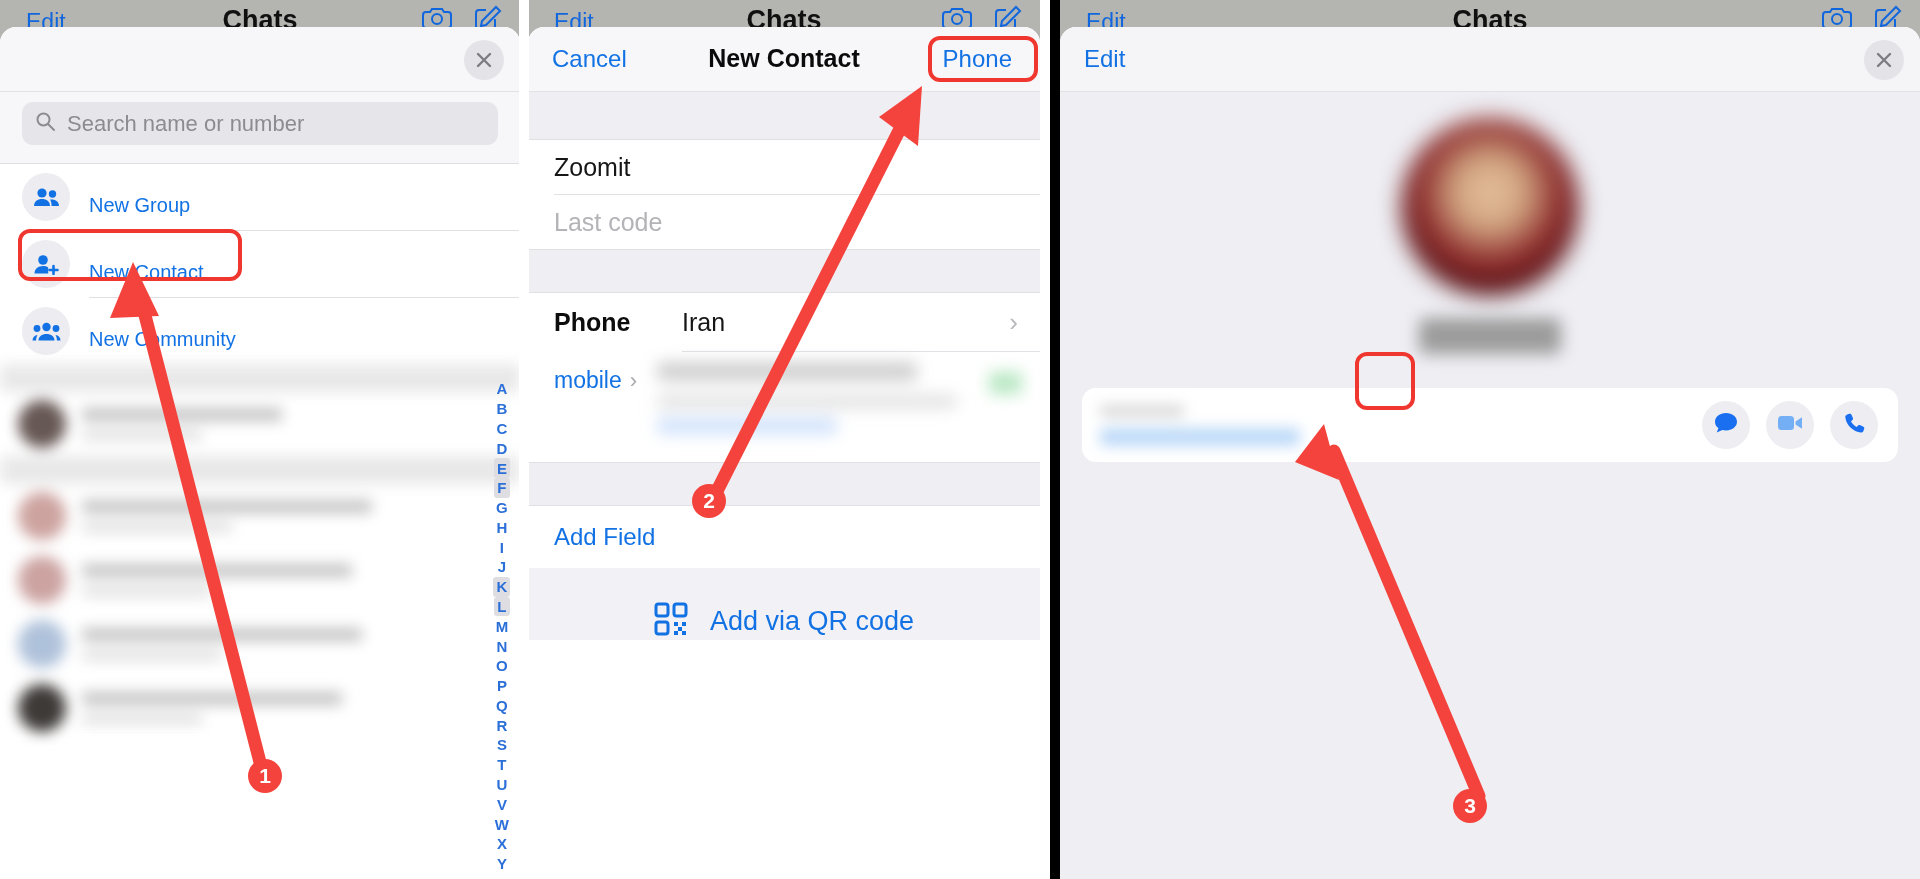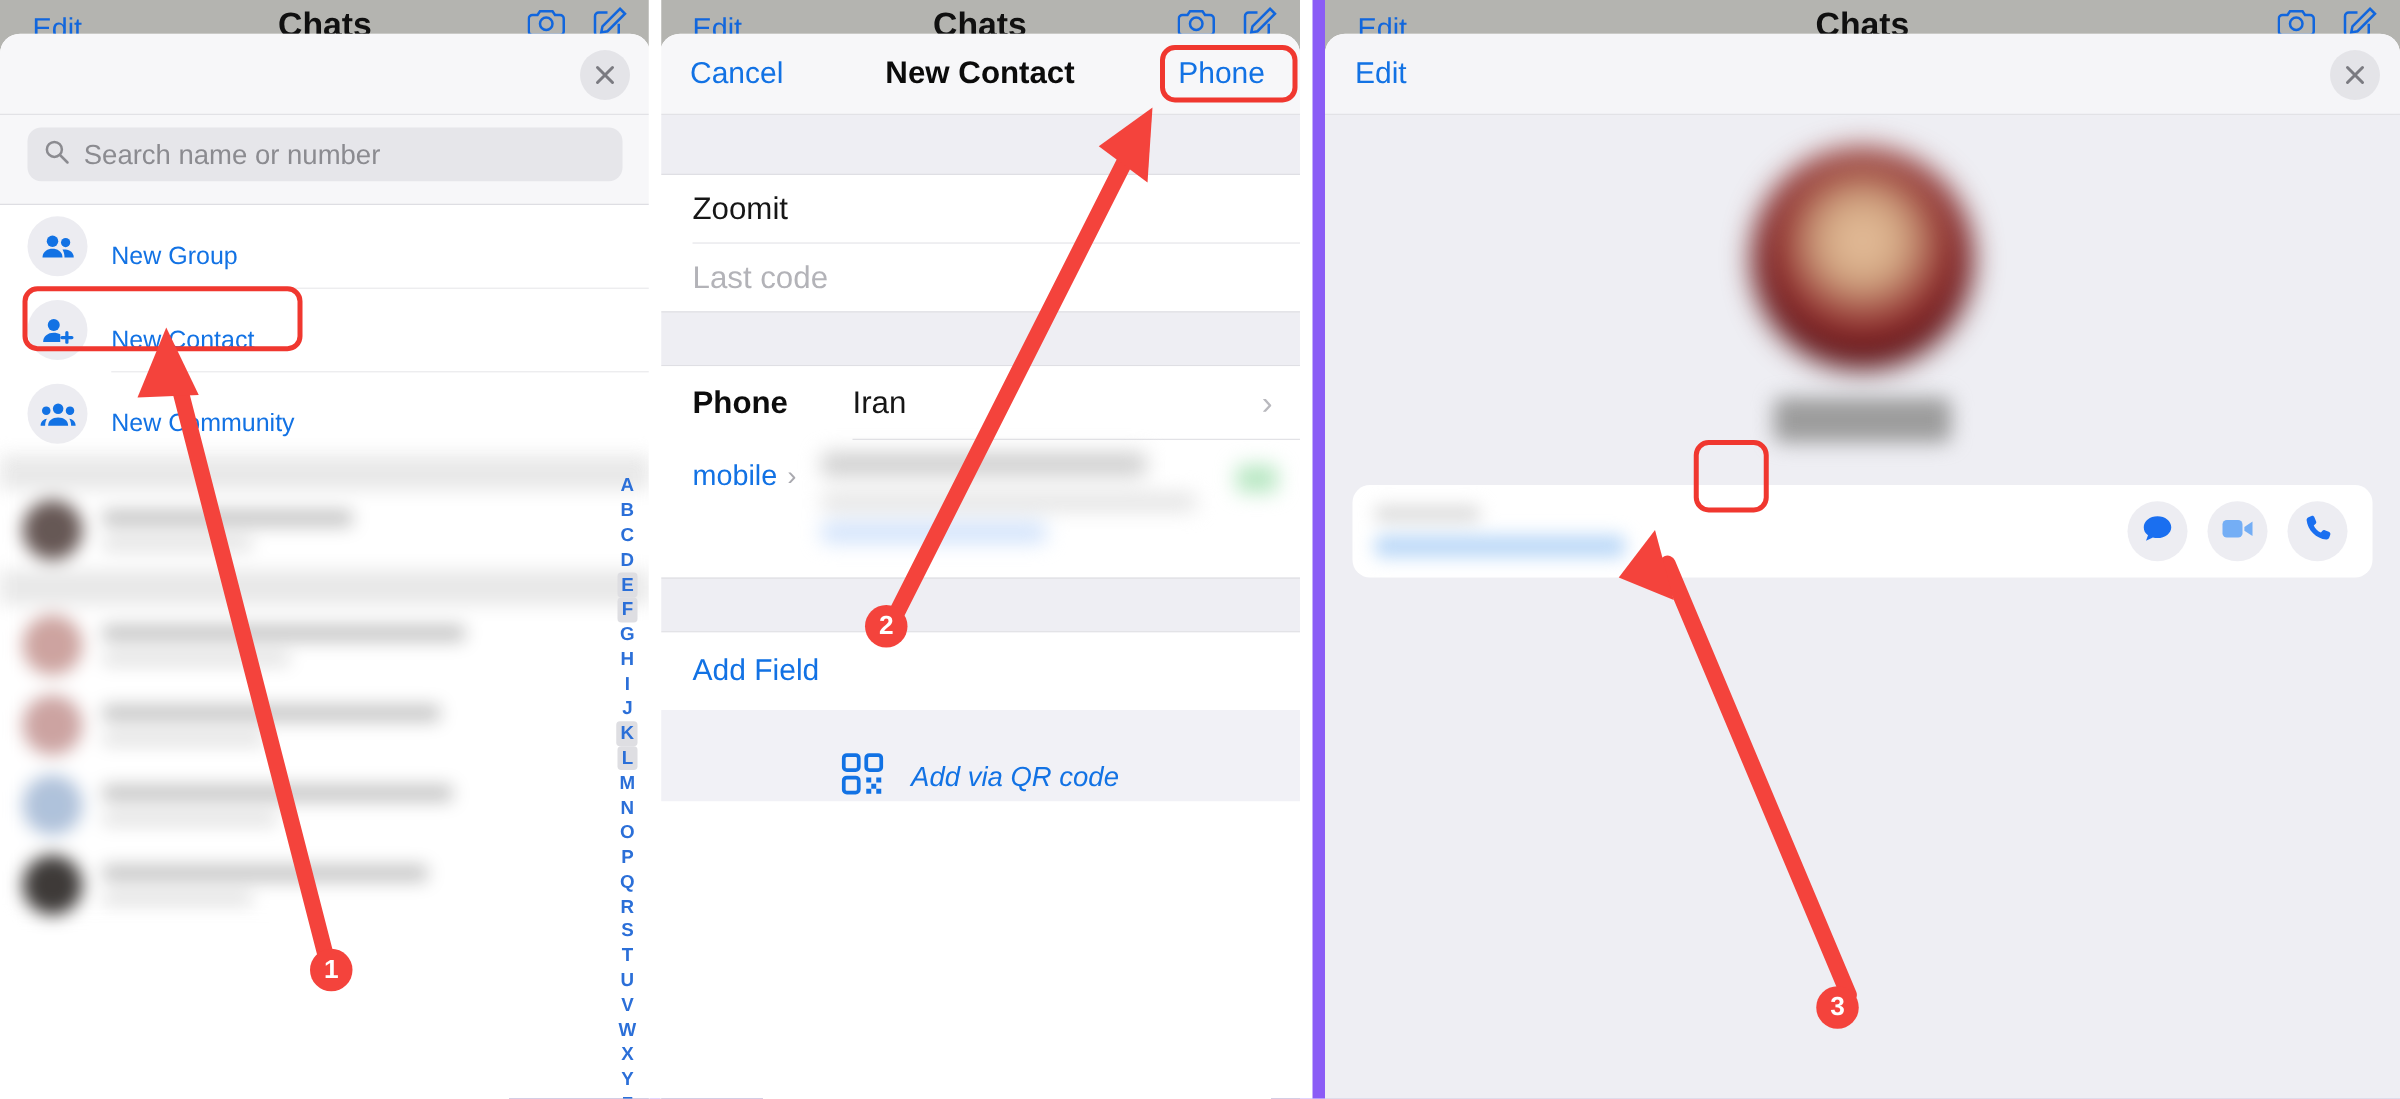--- a/index.html
+++ b/index.html
@@ -2,21 +2,21 @@
 <html><head>
 <meta charset="utf-8">
 <style>
   * { box-sizing: border-box; margin: 0; padding: 0; }
   html, body {
     width: 1920px; height: 879px;
     background: #ffffff;
     font-family: "Liberation Sans", sans-serif;
     overflow: hidden;
   }
-  .stage { position: relative; width: 1920px; height: 879px; background: #8b5cf6; }
+  .stage { position: relative; width: 1920px; height: 879px; background: #000000; }
 
   
   .panel {
     position: absolute; top: 0; height: 879px;
     background: #b4b4b0;
     overflow: hidden;
   }
   #panel-1 { left: 0;    width: 520px; }
   #panel-2 { left: 528px; width: 512px; }
   #panel-3 { left: 1060px; width: 860px; }
@@ -131,21 +131,21 @@
   .mobile-lbl .chev { font-size: 22px; color:#a9a9af; }
   .num-blur { filter: blur(8px); margin-left: 20px; width: 340px; padding-top: 4px; }
   .num-blur .nb1 { height: 19px; background:#cfcfcf; border-radius:5px; width: 260px; margin-bottom: 14px;}
   .num-blur .nb2 { height: 13px; background:#e0e0e0; border-radius:5px; width: 300px; margin-bottom: 10px;}
   .num-blur .nb3 { height: 16px; background:#cfe1fb; border-radius:5px; width: 180px; }
   .tick-blur { filter: blur(8px); width: 34px; height: 22px; background:#b7e7c2; border-radius: 4px; margin-left:auto; margin-right: 18px; margin-top: 14px;}
   .addfield-row { background:#fff; height: 62px; display:flex; align-items:center; padding-left: 26px; }
   .addfield-lbl { font-size: 24px; color:#1272e4; }
   .qr-area { background:#f1f1f6; flex:1; padding-top: 34px; }
   .qr-row { display:flex; align-items:center; justify-content:center; gap: 22px; }
-  .qr-lbl { font-size: 22px; color:#1272e4;font-style:italic; }
+  .qr-lbl { font-size: 27px; color:#1272e4; }
 
   
   .card-body { background:#eeeef3; height: 100%; padding-top: 26px; }
   .avatar-blur {
     width: 178px; height: 178px; border-radius: 50%;
     margin: 0 auto;
     background: radial-gradient(circle at 50% 42%, #e7c09c 0%, #d2a783 24%, #8e2d2d 52%, #5a1216 70%, #2a1010 88%, #201010 100%);
     filter: blur(11px);
   }
   .name-blur {

